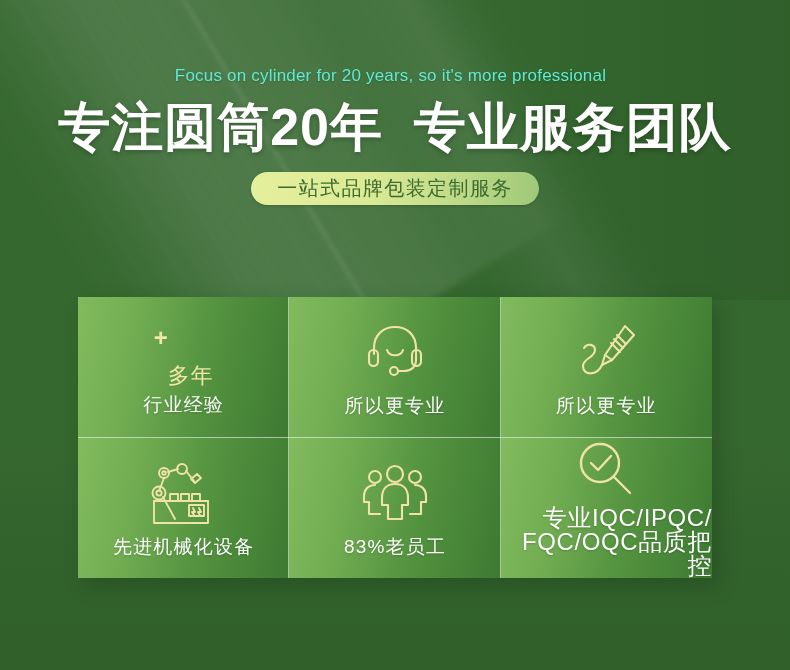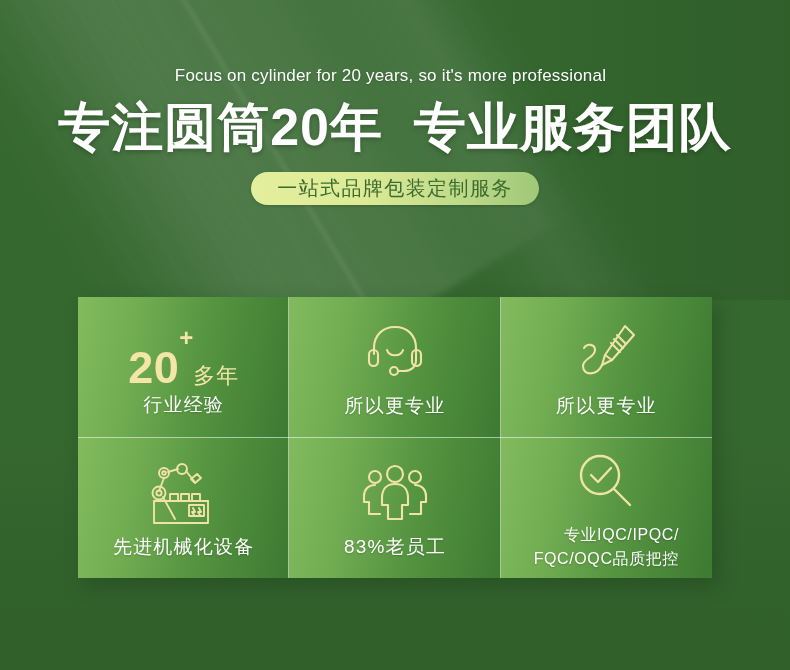--- a/index.html
+++ b/index.html
@@ -87,21 +87,21 @@
   
   .head-wrap {
     position: absolute;
     left: 0;
     right: 0;
     top: 64px;
     text-align: center;
     z-index: 4;
   }
   .subtitle-en {
-    color: #ffffff;
+    color: #5eead4;
     font-size: 17px;
     letter-spacing: 0.2px;
     line-height: 24px;
     margin: 0 9px 6px 0;
     text-shadow: 0 1px 2px rgba(0,0,0,0.18);
   }
   .title-cn {
     color: #ffffff;
     font-size: 52px;
     font-weight: bold;
@@ -177,21 +177,21 @@
   }
   .cell-label {
     color: #ffffff;
     font-size: 19px;
     letter-spacing: 1.2px;
     line-height: 26px;
     text-align: right;
     text-shadow: 0 1px 2px rgba(0,0,0,0.18);
     white-space: pre-line;
   }
-  .cell-label.two-line { font-size: 16px; line-height: 24px; letter-spacing: 0.6px; }
+  .cell-label.two-line { font-size: 24px; line-height: 24px; letter-spacing: 0.6px; }
 
   
   .years-line {
     height: 74px;
     display: flex;
     align-items: flex-end;
     justify-content: center;
     color: #f3e6a6;
     margin-bottom: 2px;
   }
@@ -235,21 +235,20 @@
     <h1 class="title-cn">专注圆筒20年  专业服务团队</h1>
     <div class="pill-row">
       <span class="pill">一站式品牌包装定制服务</span>
     </div>
   </div>
 
   <div class="grid">
 
     <div class="cell row-top">
       <div class="years-line">
-        <span class="years-num">20</span>
         <span class="years-plus">+</span>
         <span class="years-suffix">多年</span>
       </div>
       <div class="cell-label">行业经验</div>
     </div>
 
     <div class="cell row-top">
       <div class="cell-icon">
         <svg width="68" height="64" viewBox="0 0 68 64" fill="none" stroke="#f0e3a5" stroke-width="2.1" stroke-linecap="round" stroke-linejoin="round">
           <path d="M13 34 V28 C13 15 22 7 34 7 C46 7 55 15 55 28 V34"></path>

